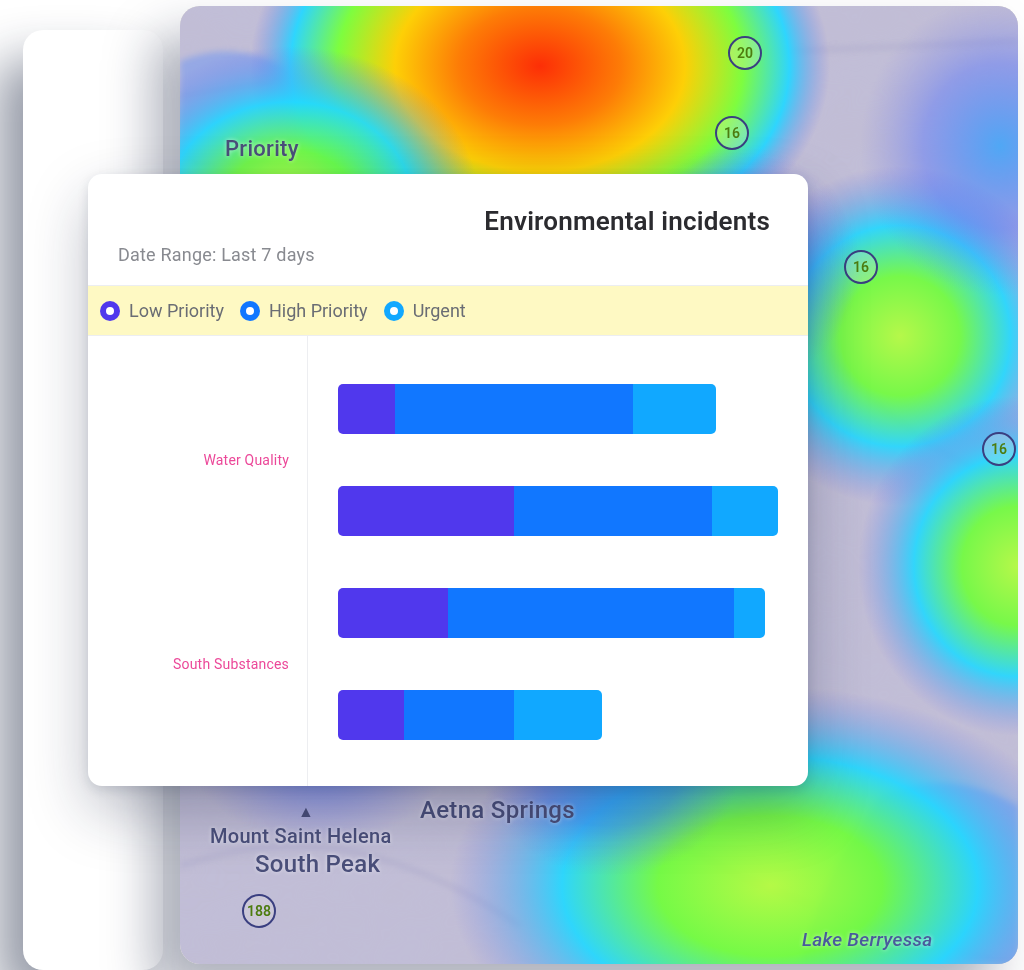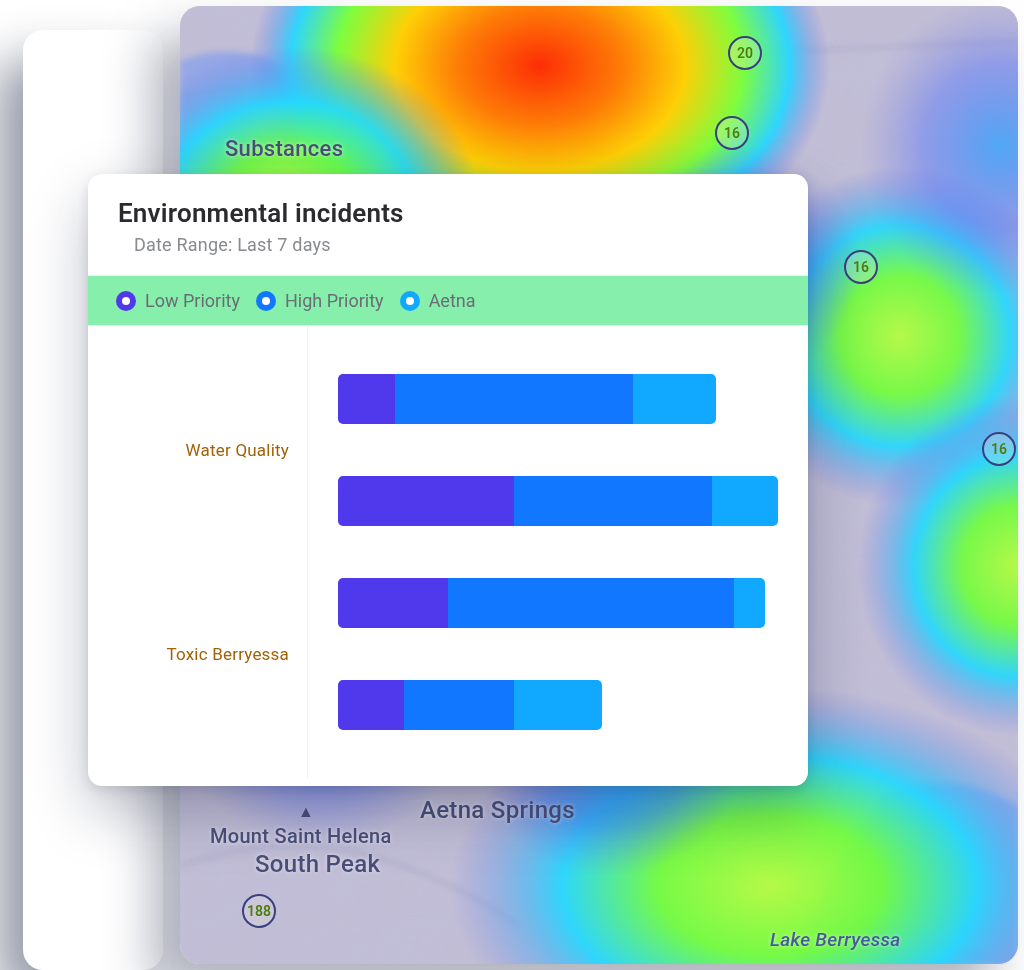--- a/index.html
+++ b/index.html
@@ -39,28 +39,28 @@
   .chart-card{
     position:absolute;left:88px;top:174px;width:720px;height:612px;
     background:#fff;border-radius:14px;
     box-shadow:0 25px 60px rgba(20,30,60,.28),0 4px 12px rgba(20,30,60,.12);
     overflow:hidden;
   }
   .card-header{
     padding:24px 30px 20px 30px;
   }
   .card-title{
-    margin:0;font-size:26px;font-weight:600;color:#2b2b2f;letter-spacing:.2px;
+    margin:8px;font-size:26px;font-weight:600;color:#2b2b2f;letter-spacing:.2px;text-align:right;
   }
   .card-subtitle{
-    margin:6px 0 0 16px;font-size:18px;color:#888a90;letter-spacing:.2px;
+    margin:6px 0 0 0;font-size:18px;color:#888a90;letter-spacing:.2px;
   }
   .legend-strip{
     display:flex;align-items:center;gap:16px;
-    padding:14px 28px;background:#86efac;
+    padding:14px 12px;background:#fef9c3;
     border-top:1px solid #eceef1;border-bottom:1px solid #eceef1;
   }
   .legend-item{
     display:flex;align-items:center;gap:9px;
     font-size:18px;color:#6a6d74;font-weight:400;
   }
   .legend-radio{
     width:20px;height:20px;border-radius:50%;display:inline-block;position:relative;
     box-sizing:border-box;
   }
@@ -75,21 +75,21 @@
 
   .chart-body{
     display:flex;height:452px;
   }
   .y-axis{
     width:222px;border-right:1px solid #edeef1;
     display:flex;flex-direction:column;justify-content:space-around;
     padding:22px 18px 22px 0;box-sizing:border-box;
   }
   .y-label{
-    text-align:center;color:#a16207;font-size:17px;letter-spacing:.2px;
+    text-align:center;color:#ec4899;font-size:14px;letter-spacing:.2px;
     height:60px;display:flex;align-items:center;justify-content:flex-end;
   }
   .bars-area{
     flex:1;display:flex;flex-direction:column;justify-content:space-around;
     padding:22px 30px 22px 30px;box-sizing:border-box;
   }
   .bar-row{
     height:60px;display:flex;align-items:center;
   }
   .bar{
@@ -164,25 +164,25 @@
       <ellipse cx="720" cy="330" rx="170" ry="170" fill="url(#heatGreen)" opacity=".9"></ellipse>
       <ellipse cx="838" cy="560" rx="160" ry="170" fill="url(#heatGreen)" opacity=".9"></ellipse>
       <ellipse cx="590" cy="880" rx="320" ry="200" fill="url(#heatGreen)" opacity=".92"></ellipse>
       <ellipse cx="140" cy="700" rx="150" ry="140" fill="url(#heatBlue)" opacity=".85"></ellipse>
       <ellipse cx="560" cy="260" rx="120" ry="120" fill="url(#heatBlue)" opacity=".7"></ellipse>
       <ellipse cx="430" cy="760" rx="130" ry="110" fill="url(#heatBlue)" opacity=".7"></ellipse>
       <ellipse cx="820" cy="140" rx="140" ry="150" fill="url(#heatBlue)" opacity=".75"></ellipse>
     </g>
   </svg>
 
-  <span class="map-label" style="left:45px;top:130px;font-size:22px">Substances</span>
+  <span class="map-label" style="left:45px;top:130px;font-size:22px">Priority</span>
   <span class="map-label" style="left:240px;top:790px;font-size:24px">Aetna Springs</span>
   <span class="map-label" style="left:30px; top:818px;font-size:20px">Mount Saint Helena</span>
   <span class="map-label" style="left:75px; top:844px;font-size:24px">South Peak</span>
-  <span class="map-label" style="left:590px;top:922px;font-size:19px;font-style:italic;color:#495a9c">Lake Berryessa</span>
+  <span class="map-label" style="left:622px;top:922px;font-size:19px;font-style:italic;color:#495a9c">Lake Berryessa</span>
 
   <span style="position:absolute;left:118px;top:796px;color:#4a4f7a;font-size:16px">▲</span>
 
   <span class="route-badge" style="left:548px;top:30px">20</span>
   <span class="route-badge" style="left:535px;top:110px">16</span>
   <span class="route-badge" style="left:664px;top:244px">16</span>
   <span class="route-badge" style="left:802px;top:426px">16</span>
   <span class="route-badge" style="left:62px; top:888px">188</span>
 </div>
 
@@ -196,28 +196,28 @@
     <div class="legend-item">
       <span class="legend-radio lr-low"></span>
       <span>Low Priority</span>
     </div>
     <div class="legend-item">
       <span class="legend-radio lr-high"></span>
       <span>High Priority</span>
     </div>
     <div class="legend-item">
       <span class="legend-radio lr-urgent"></span>
-      <span>Aetna</span>
+      <span>Urgent</span>
     </div>
   </div>
 
   <div class="chart-body">
     <div class="y-axis">
       <div class="y-label">Water Quality</div>
-      <div class="y-label">Toxic Berryessa</div>
+      <div class="y-label">South Substances</div>
     </div>
     <div class="bars-area" id="bars-area">
 
     <div class="bar-row">
           <div class="bar" style="width: 378.4px;">
             <div class="seg-low" title="Low Priority: 13" style="width: 57.2px;"></div>
             <div class="seg-high" title="High Priority: 54" style="width: 237.6px;"></div>
             <div class="seg-urgent" title="Urgent: 19" style="width: 83.6px;"></div>
           </div>
         </div>

